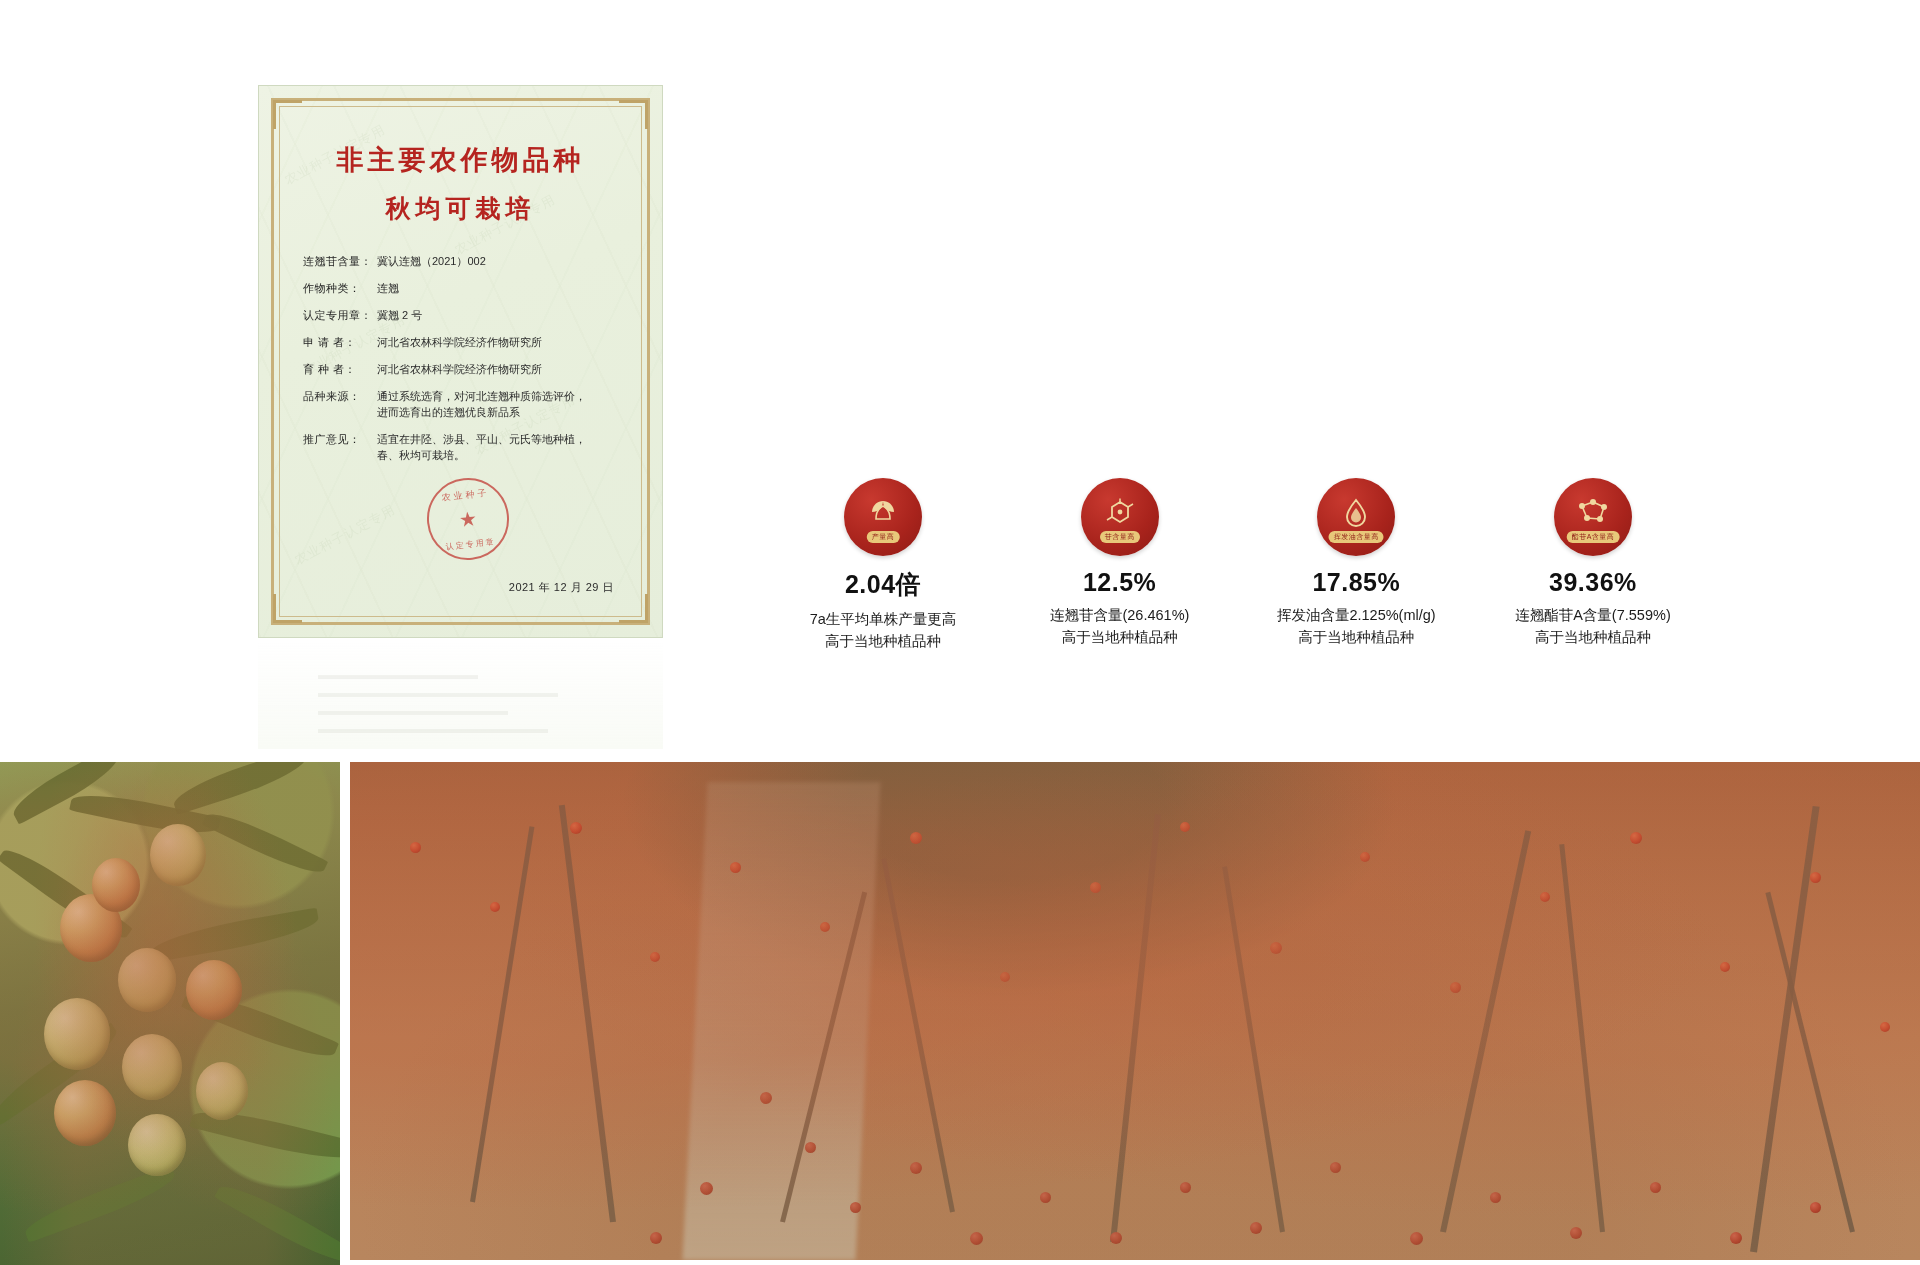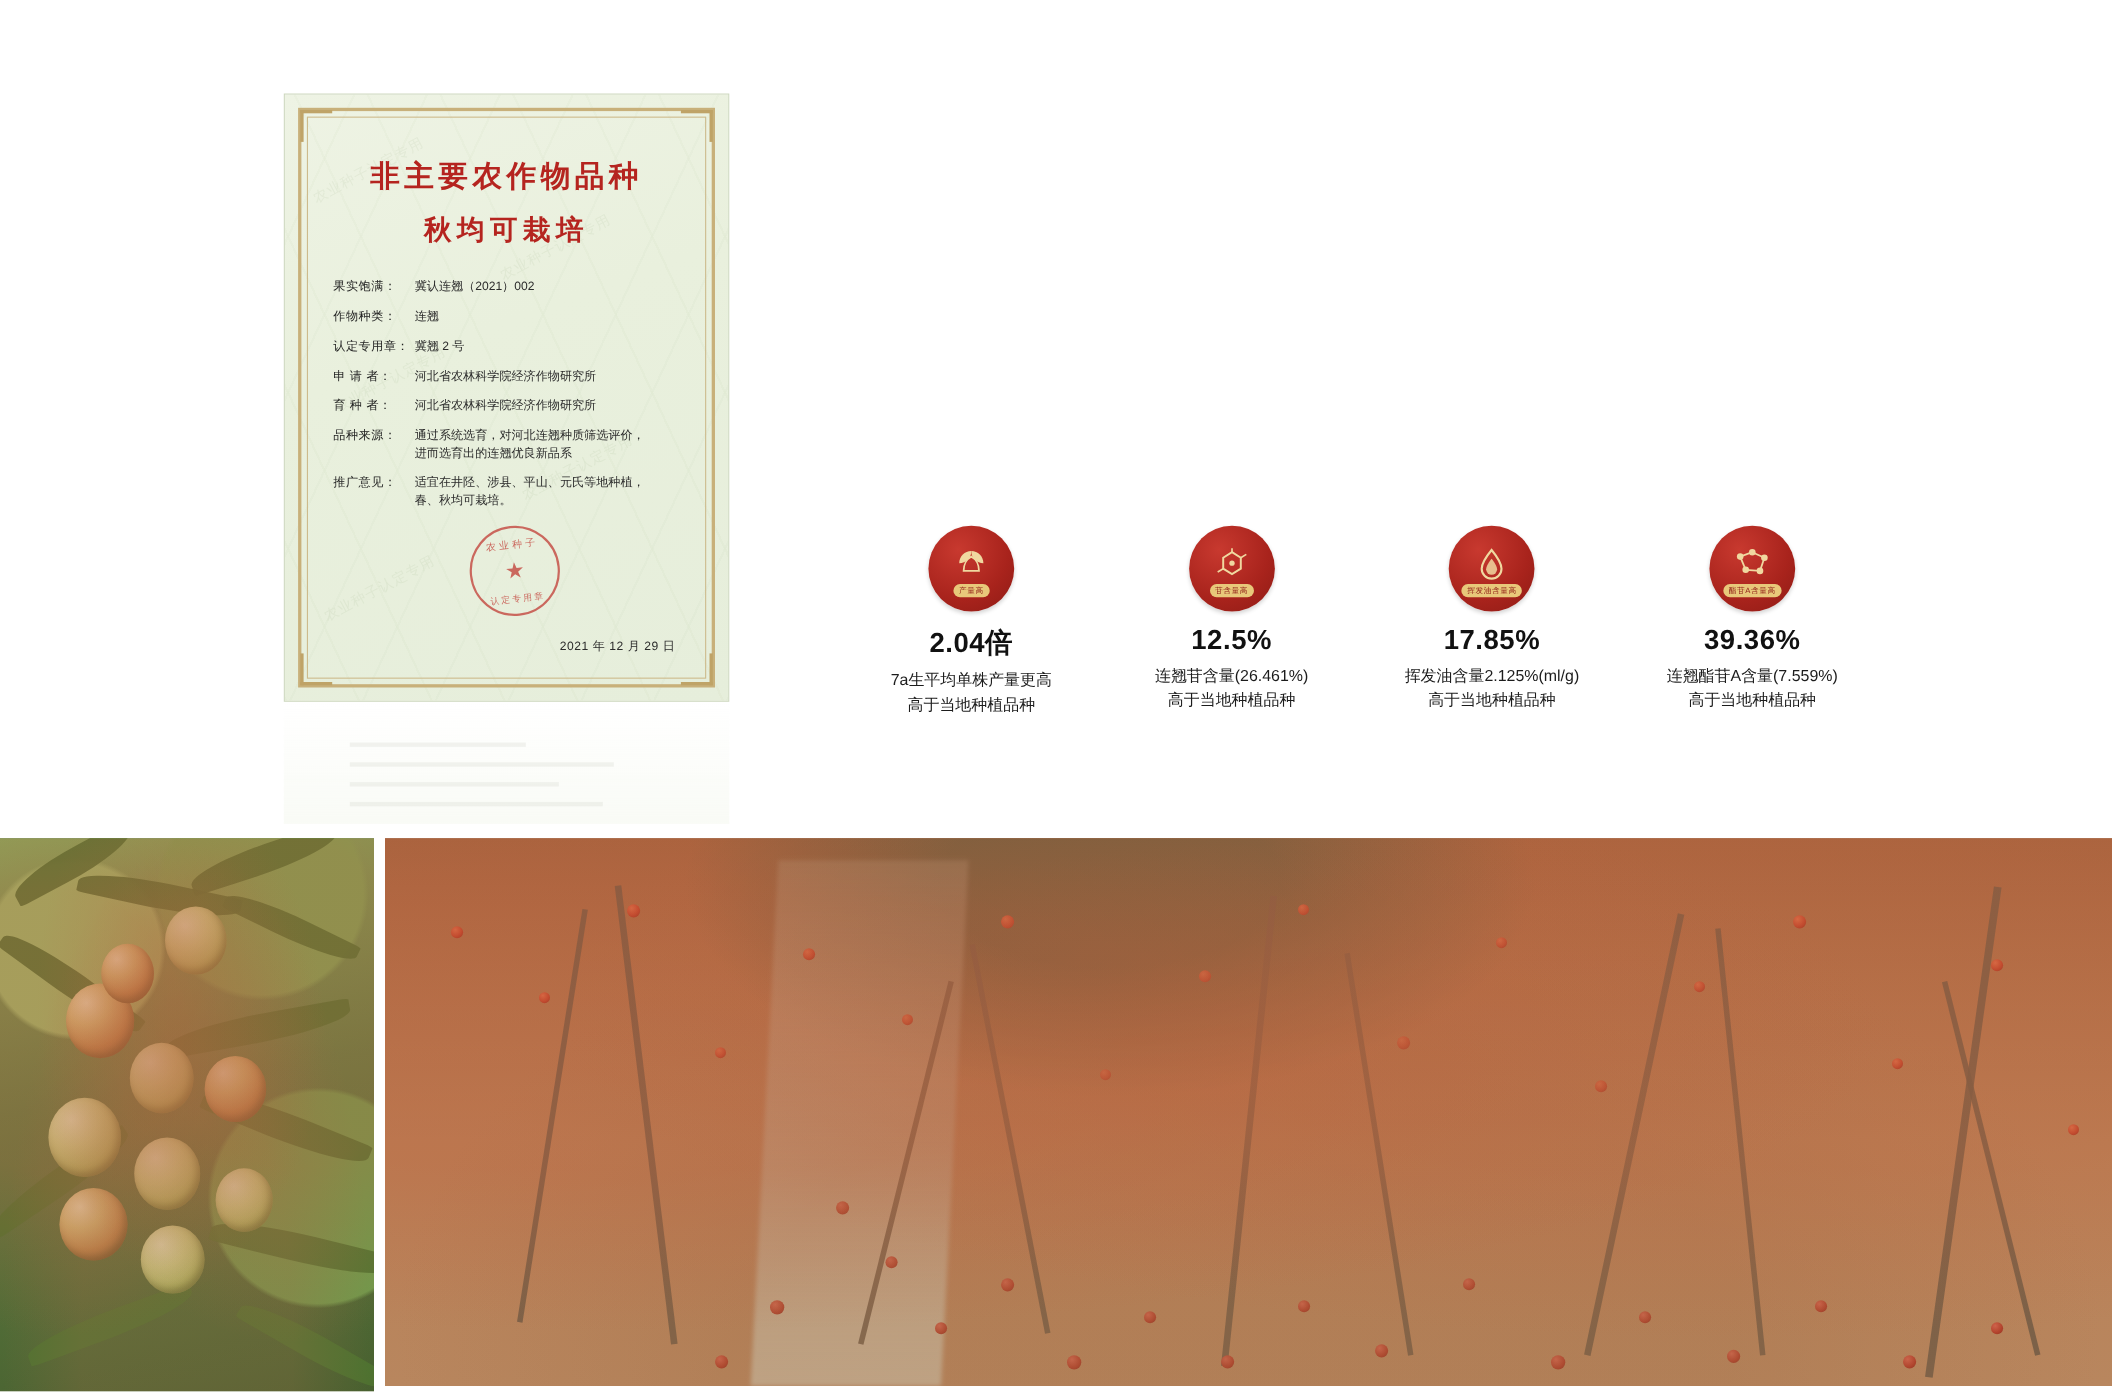--- a/index.html
+++ b/index.html
@@ -386,21 +386,21 @@
       <div class="cert-corner cc-tl"></div>
       <div class="cert-corner cc-tr"></div>
       <div class="cert-corner cc-bl"></div>
       <div class="cert-corner cc-br"></div>
 
       <div class="cert-title">非主要农作物品种</div>
       <div class="cert-title2">秋均可栽培</div>
 
       <div class="cert-fields">
         <div class="cert-row">
-          <div class="cert-label">果实饱满：</div>
+          <div class="cert-label">连翘苷含量：</div>
           <div class="cert-value">冀认连翘（2021）002</div>
         </div>
         <div class="cert-row">
           <div class="cert-label">作物种类：</div>
           <div class="cert-value">连翘</div>
         </div>
         <div class="cert-row">
           <div class="cert-label">认定专用章：</div>
           <div class="cert-value">冀翘 2 号</div>
         </div>

